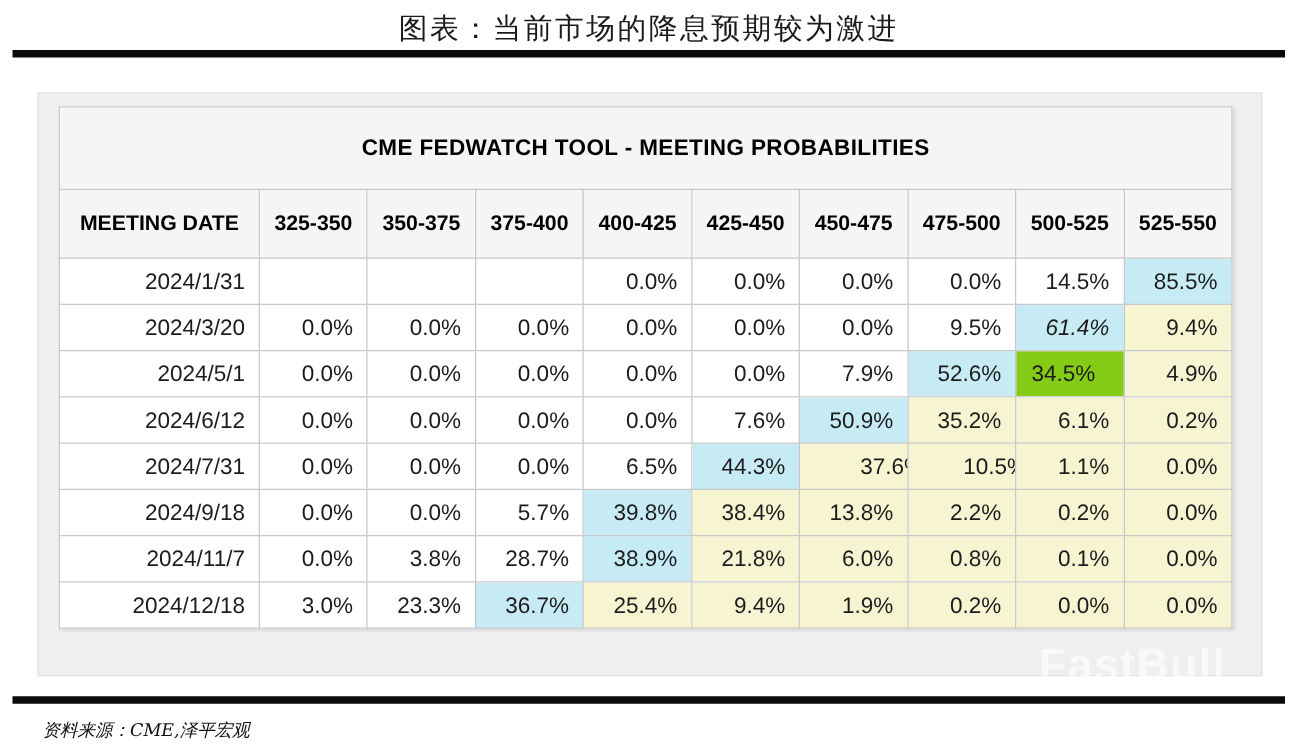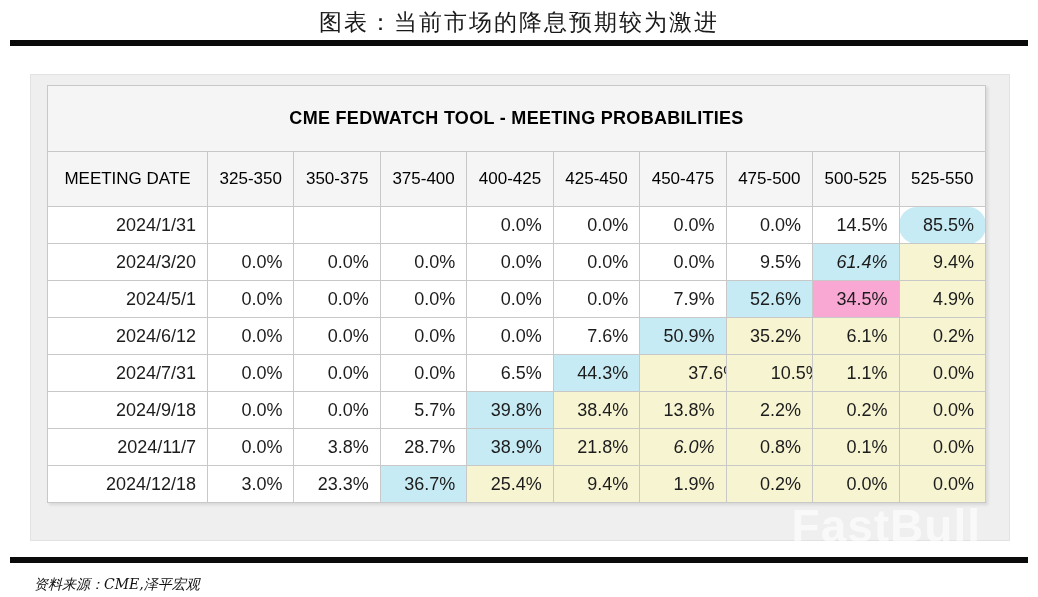--- a/index.html
+++ b/index.html
@@ -51,36 +51,36 @@
     font-size: 18px;
     font-weight: bold;
     text-align: center;
     color: #000000;
     letter-spacing: 0.3px;
   }
   tr.cols th {
     height: 55px;
     background: #f5f5f5;
     font-size: 17px;
-    font-weight: normal;
+    font-weight: bold;
     text-align: center;
     color: #000000;
   }
   tbody td {
     height: 37px;
     font-size: 18px;
     text-align: right;
     padding-right: 11px;
     background: #ffffff;
   }
   .watermark {
     position: absolute;
     right: 28px;
     bottom: -13px;
-    font-size: 46px;
+    font-size: 36px;
     font-weight: bold;
     letter-spacing: 1px;
     color: rgba(255,255,255,0.62);
     pointer-events: none;
   }
   .rule-bottom { margin-top: 16px; }
   .source {
     margin: 13px 0 0 34px;
     font-family: "DejaVu Serif", serif;
     font-style: italic;
@@ -132,21 +132,21 @@
           <tr>
             <td>2024/1/31</td>
             <td></td>
             <td></td>
             <td></td>
             <td>0.0%</td>
             <td>0.0%</td>
             <td>0.0%</td>
             <td>0.0%</td>
             <td>14.5%</td>
-            <td style="background: rgb(199, 235, 244); border-radius: 18px;">85.5%</td>
+            <td style="background: rgb(199, 235, 244);">85.5%</td>
           </tr>
           <tr>
             <td>2024/3/20</td>
             <td>0.0%</td>
             <td>0.0%</td>
             <td>0.0%</td>
             <td>0.0%</td>
             <td>0.0%</td>
             <td>0.0%</td>
             <td>9.5%</td>
@@ -155,21 +155,21 @@
           </tr>
           <tr>
             <td>2024/5/1</td>
             <td>0.0%</td>
             <td>0.0%</td>
             <td>0.0%</td>
             <td>0.0%</td>
             <td>0.0%</td>
             <td>7.9%</td>
             <td style="background: rgb(199, 235, 244);">52.6%</td>
-            <td style="background: #f9a8d4;">34.5%</td>
+            <td style="background: #84cc16; text-align: center;">34.5%</td>
             <td style="background: rgb(247, 244, 210);">4.9%</td>
           </tr>
           <tr>
             <td>2024/6/12</td>
             <td>0.0%</td>
             <td>0.0%</td>
             <td>0.0%</td>
             <td>0.0%</td>
             <td>7.6%</td>
             <td style="background: rgb(199, 235, 244);">50.9%</td>
@@ -201,21 +201,21 @@
             <td style="background: rgb(247, 244, 210);">0.2%</td>
             <td style="background: rgb(247, 244, 210);">0.0%</td>
           </tr>
           <tr>
             <td>2024/11/7</td>
             <td>0.0%</td>
             <td>3.8%</td>
             <td>28.7%</td>
             <td style="background: rgb(199, 235, 244);">38.9%</td>
             <td style="background: rgb(247, 244, 210);">21.8%</td>
-            <td style="background: rgb(247, 244, 210); font-style: italic;">6.0%</td>
+            <td style="background: rgb(247, 244, 210);">6.0%</td>
             <td style="background: rgb(247, 244, 210);">0.8%</td>
             <td style="background: rgb(247, 244, 210);">0.1%</td>
             <td style="background: rgb(247, 244, 210);">0.0%</td>
           </tr>
           <tr>
             <td>2024/12/18</td>
             <td>3.0%</td>
             <td>23.3%</td>
             <td style="background: rgb(199, 235, 244);">36.7%</td>
             <td style="background: rgb(247, 244, 210);">25.4%</td>

